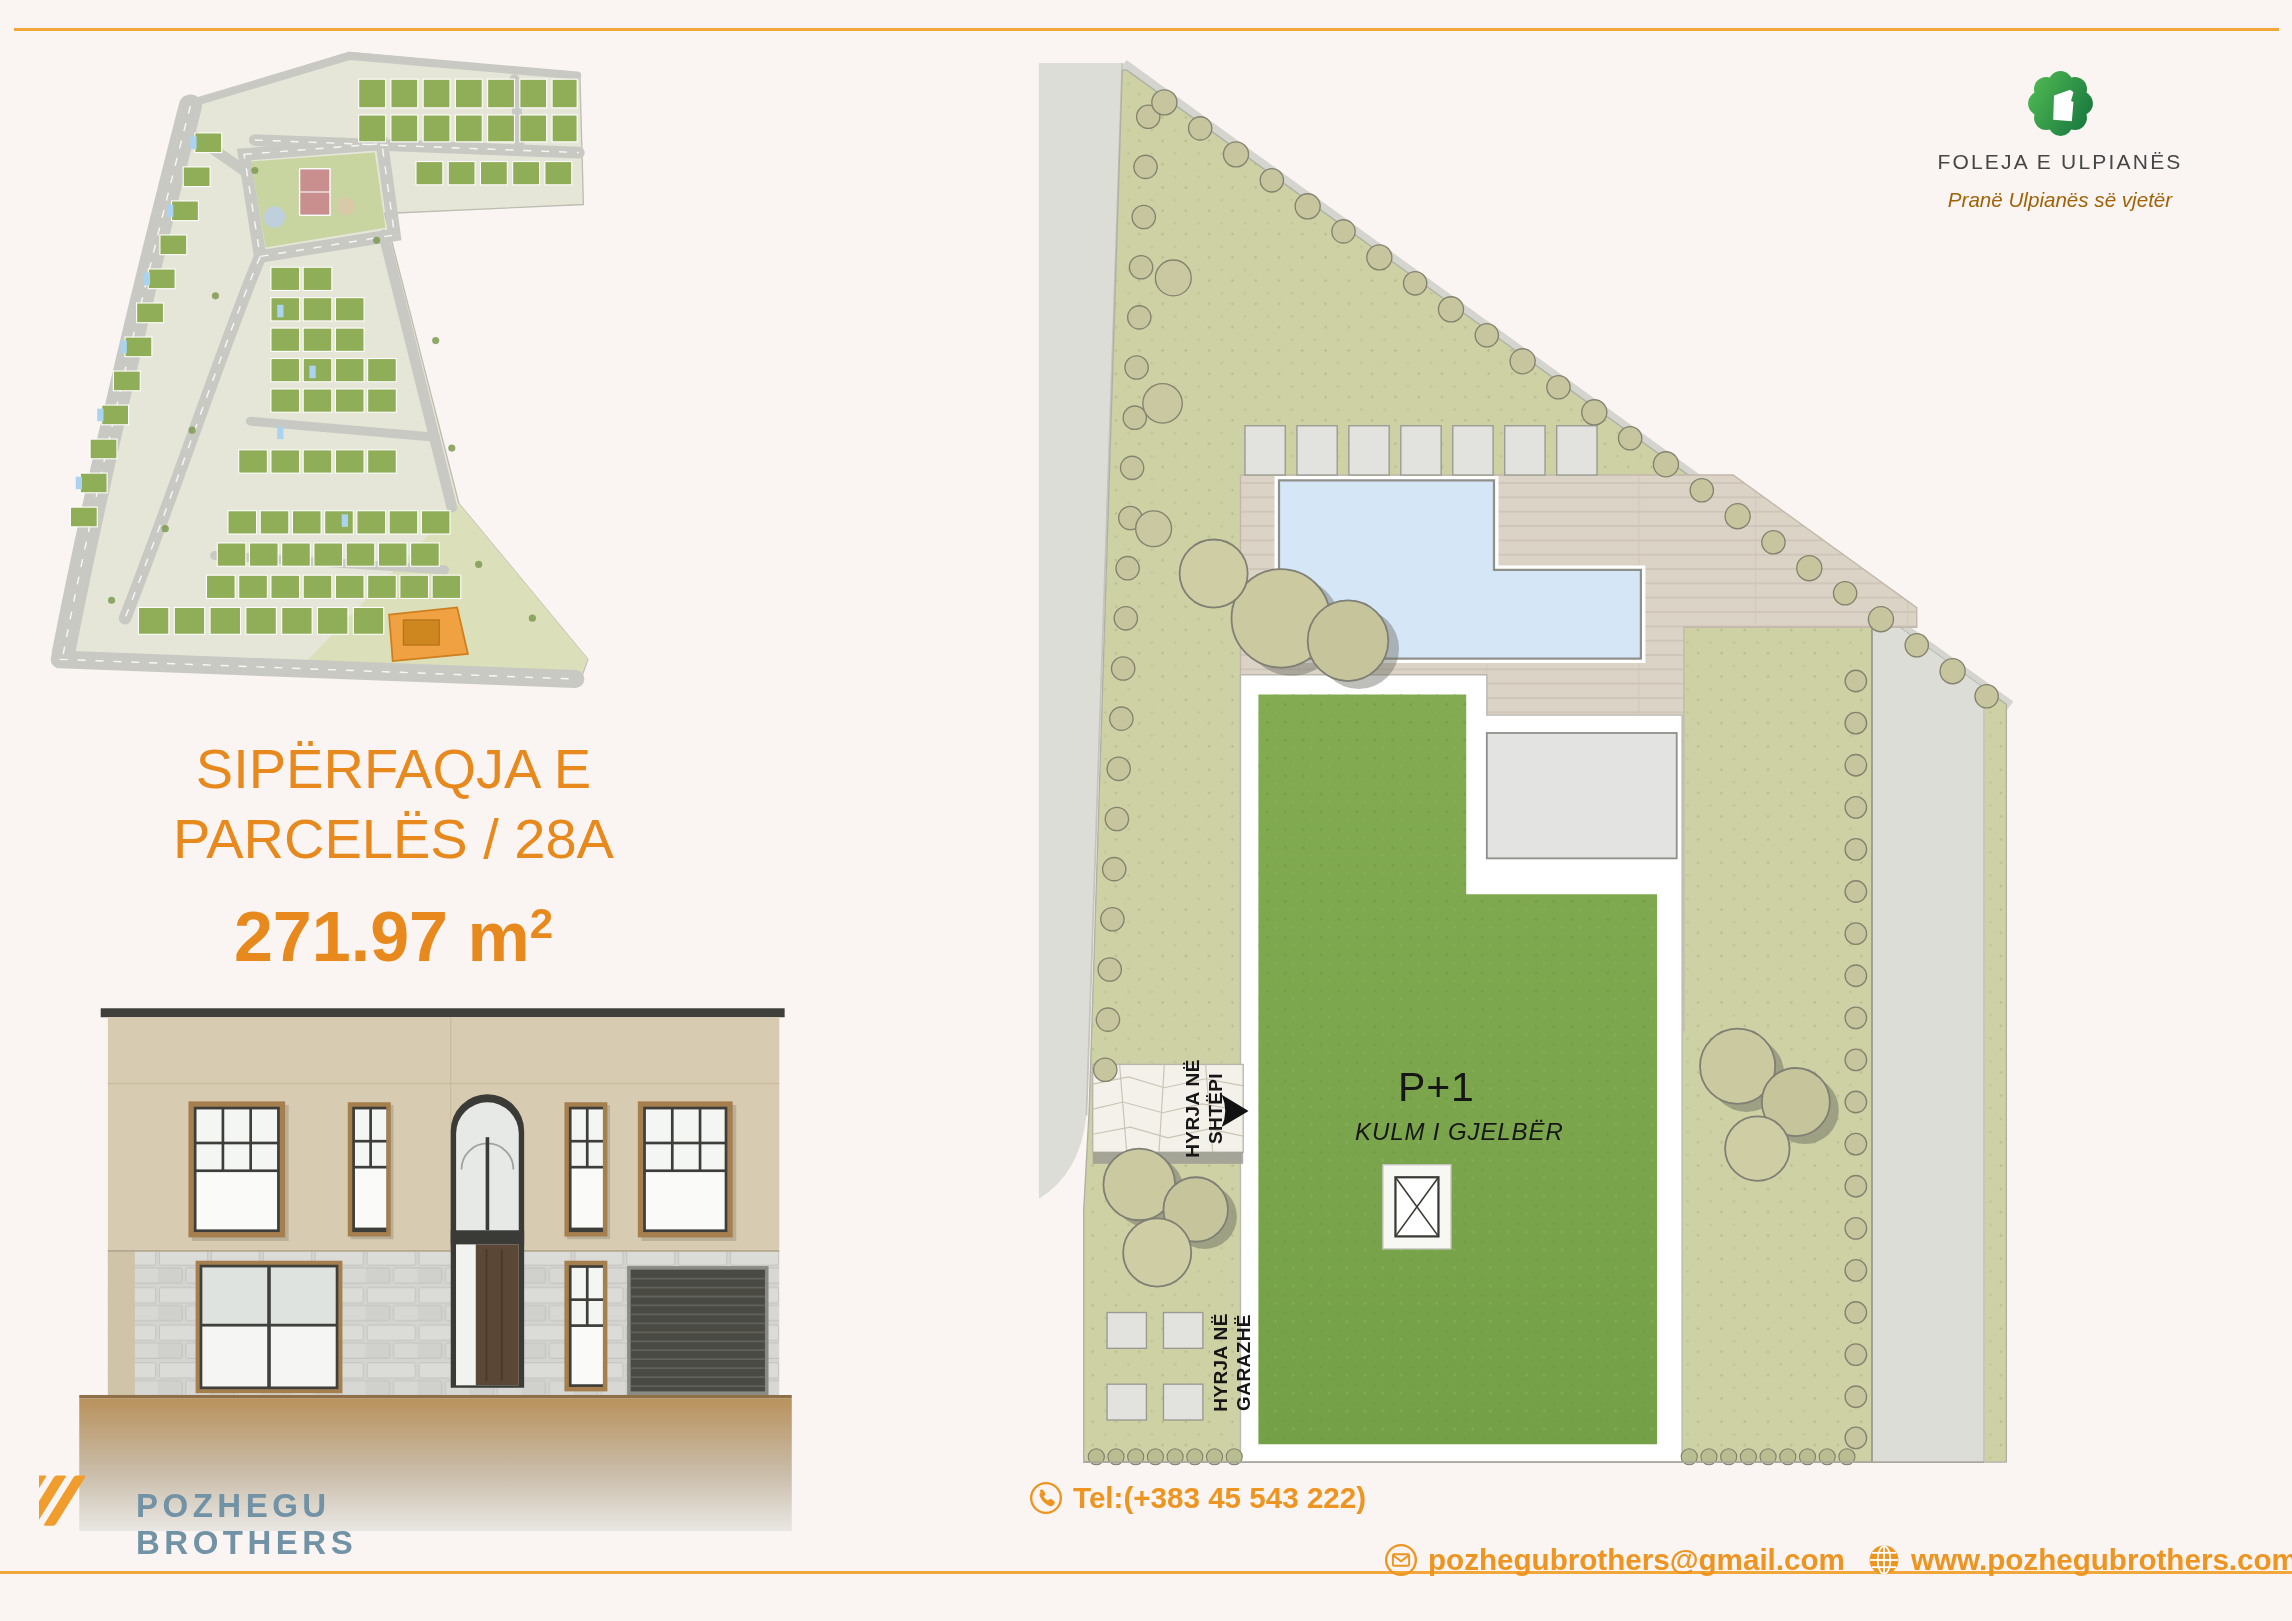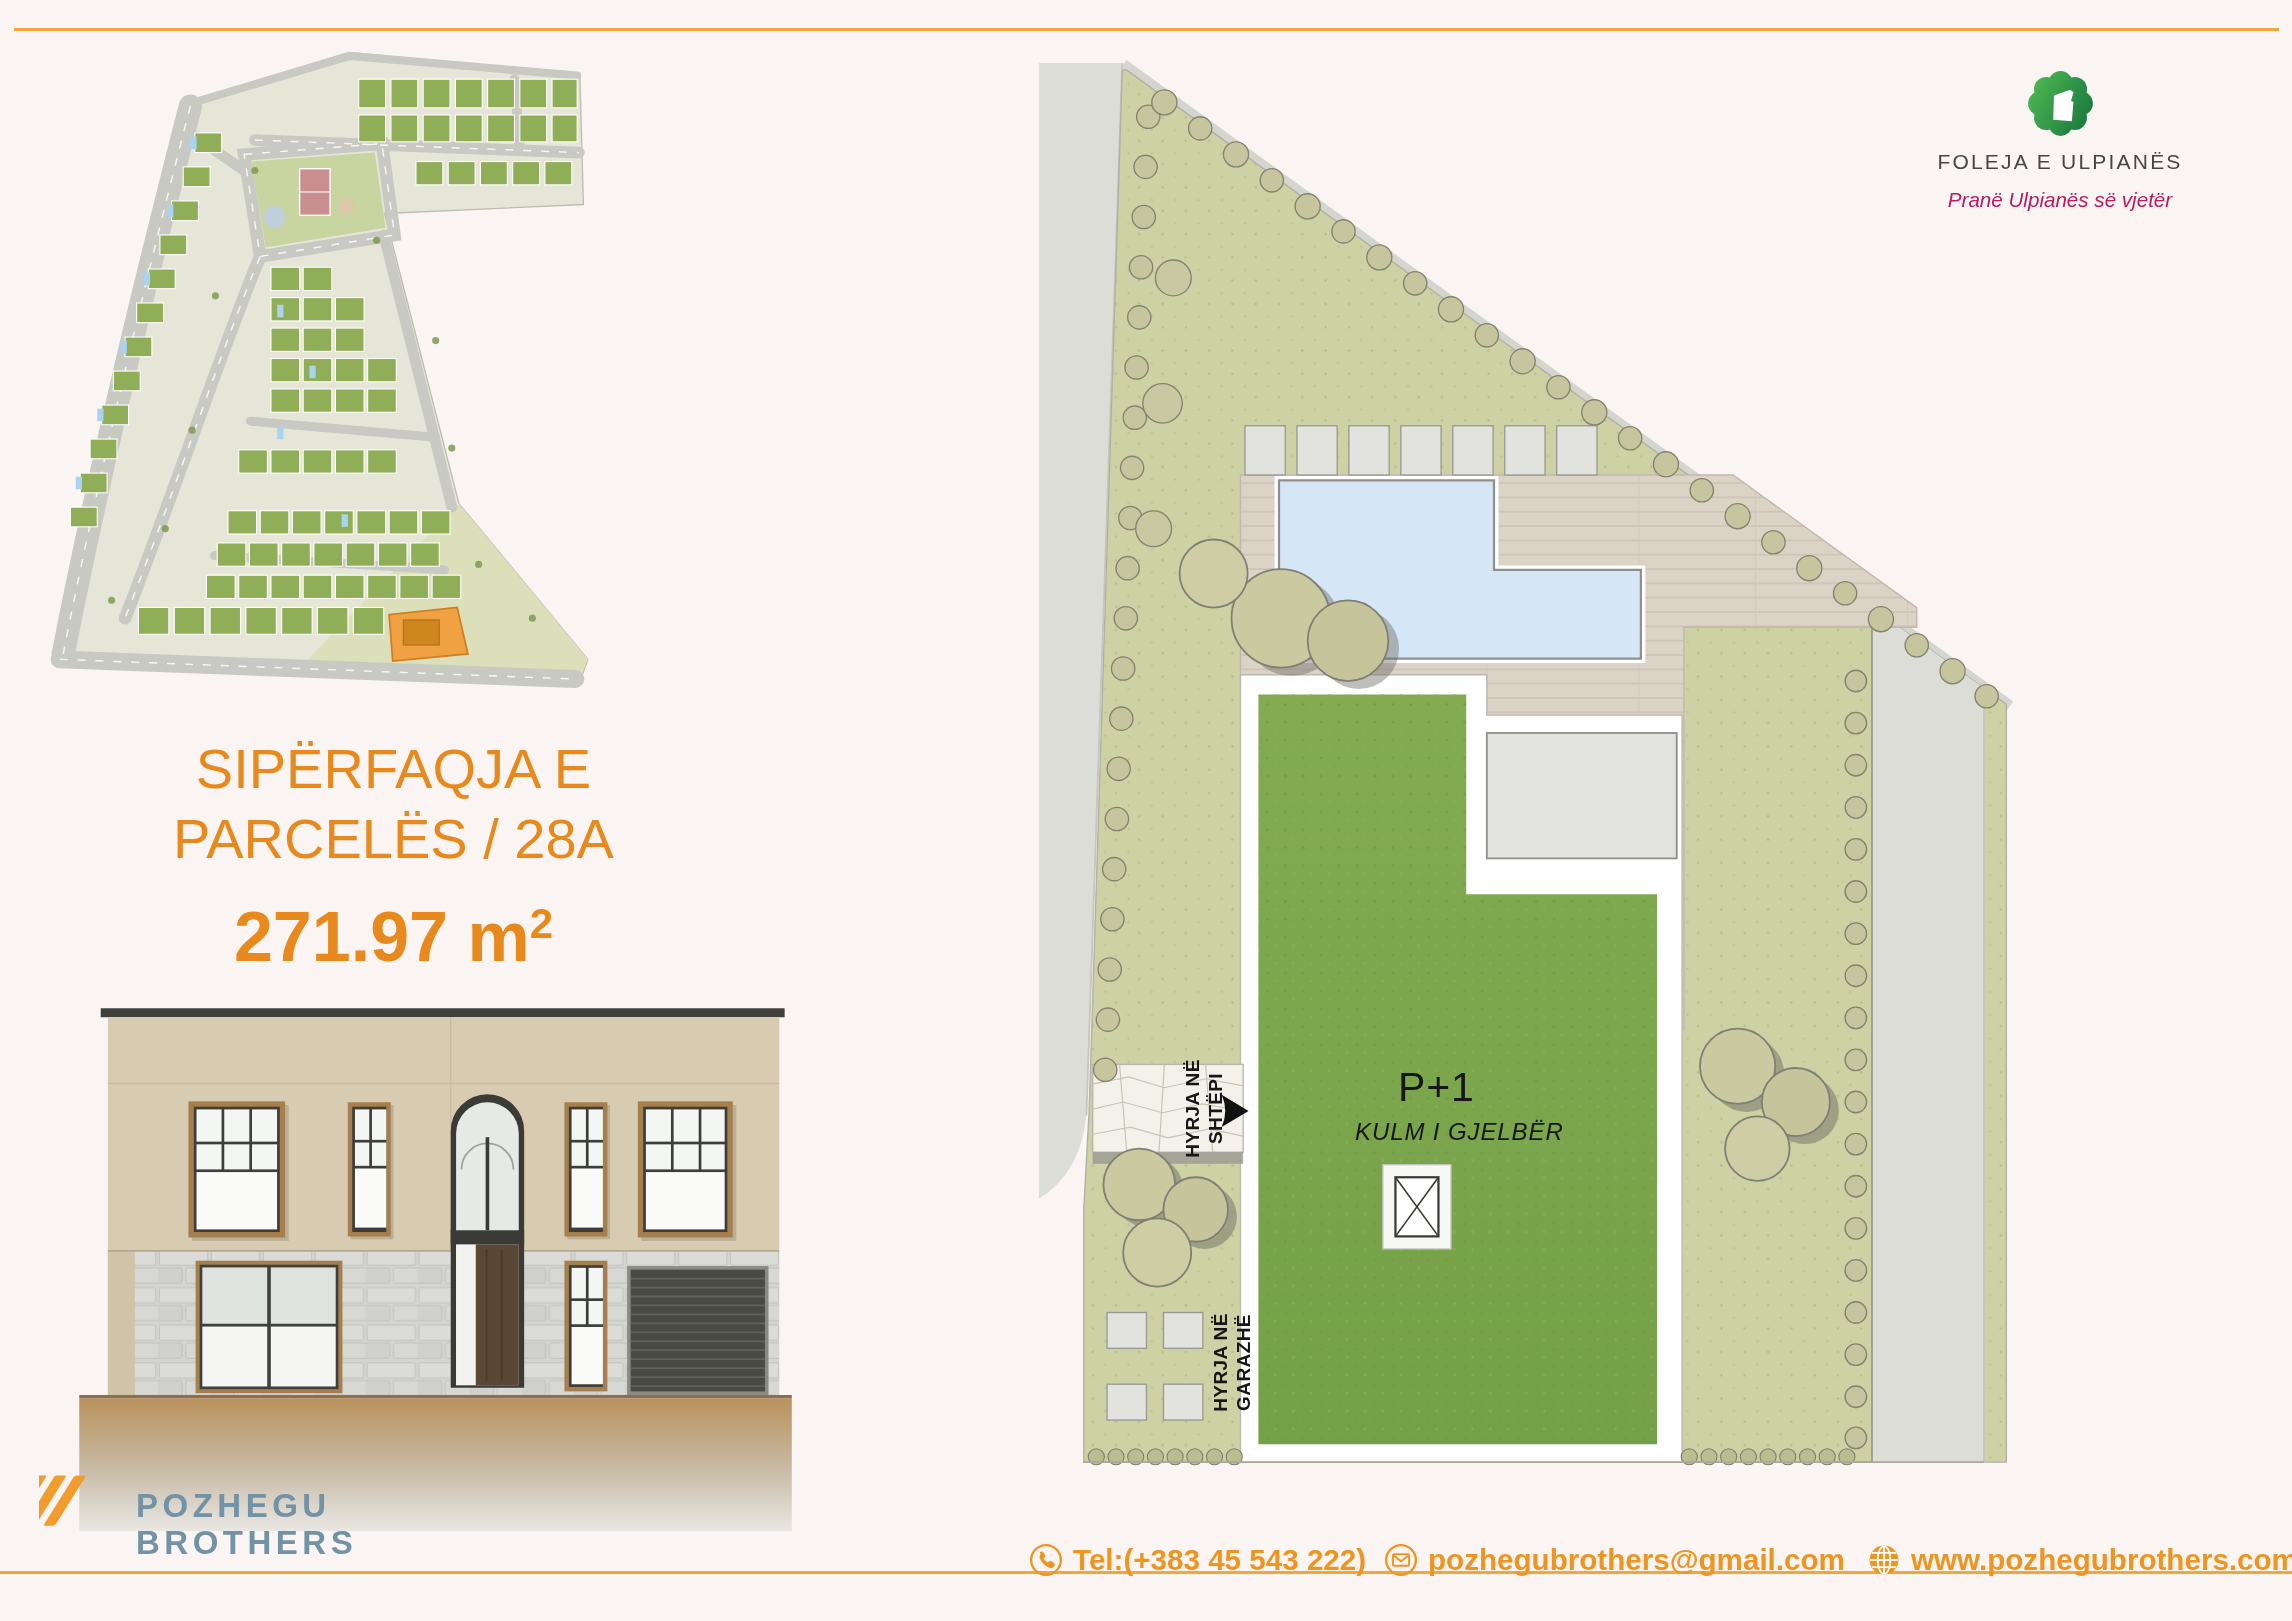--- a/index.html
+++ b/index.html
@@ -11,37 +11,37 @@
   .bottomline{left:0;right:0;top:1571px;height:2.7px;background:#F2A73B;}
   
   .title-block{left:125px;top:734px;width:537px;text-align:center;color:#E8891D;}
   .title-line{font-size:56px;font-weight:normal;line-height:70px;letter-spacing:0px;}
   .area-line{margin-top:23px;font-size:70px;font-weight:bold;}
   .area-sup{font-size:0.6em;vertical-align:0.55em;}
   
   .brand-name{left:1899px;top:150px;width:322px;text-align:center;font-size:21px;
               letter-spacing:2.2px;color:#464646;font-weight:400;}
   .brand-tagline{left:1899px;top:188px;width:322px;text-align:center;font-size:20.6px;
-                 font-style:italic;color:#be185d;}
+                 font-style:italic;color:#a16207;}
   
   .plan-wrap{left:1030px;top:54px;width:1048px;height:1478px;}
   .plan-label{color:#161616;}
   .lbl-p1{left:368px;top:1010px;width:179px;font-size:41px;letter-spacing:0.9px;}
   .lbl-roof{left:325px;top:1064px;width:269px;font-size:24px;letter-spacing:0.9px;font-style:italic;}
   .v-label{display:flex;align-items:center;justify-content:center;
            transform:rotate(-90deg);font-size:19px;font-weight:bold;letter-spacing:0.4px;
            line-height:23px;text-align:center;}
   .lbl-house-entry{left:106px;top:989px;width:134px;height:131px;}
   .lbl-garage-entry{left:134px;top:1243px;width:134px;height:131px;}
   
   .footer-brand-text{color:#7292A6;font-weight:bold;letter-spacing:4.5px;font-size:33px;line-height:38px;}
   .fb1{left:136px;top:1487px;}
   .fb2{left:136px;top:1524px;}
   .contact{display:flex;align-items:center;gap:9px;color:#EE9421;font-weight:bold;font-size:29.6px;}
-  .c-tel{left:1028px;top:1542px;}
+  .c-tel{left:1028px;top:1480px;}
   .c-mail{left:1383px;top:1542px;}
   .c-web{left:1866px;top:1542px;}
 </style>
 </head>
 <body>
 
 <div class="page">
 
   <div class="abs topline"></div>
 

